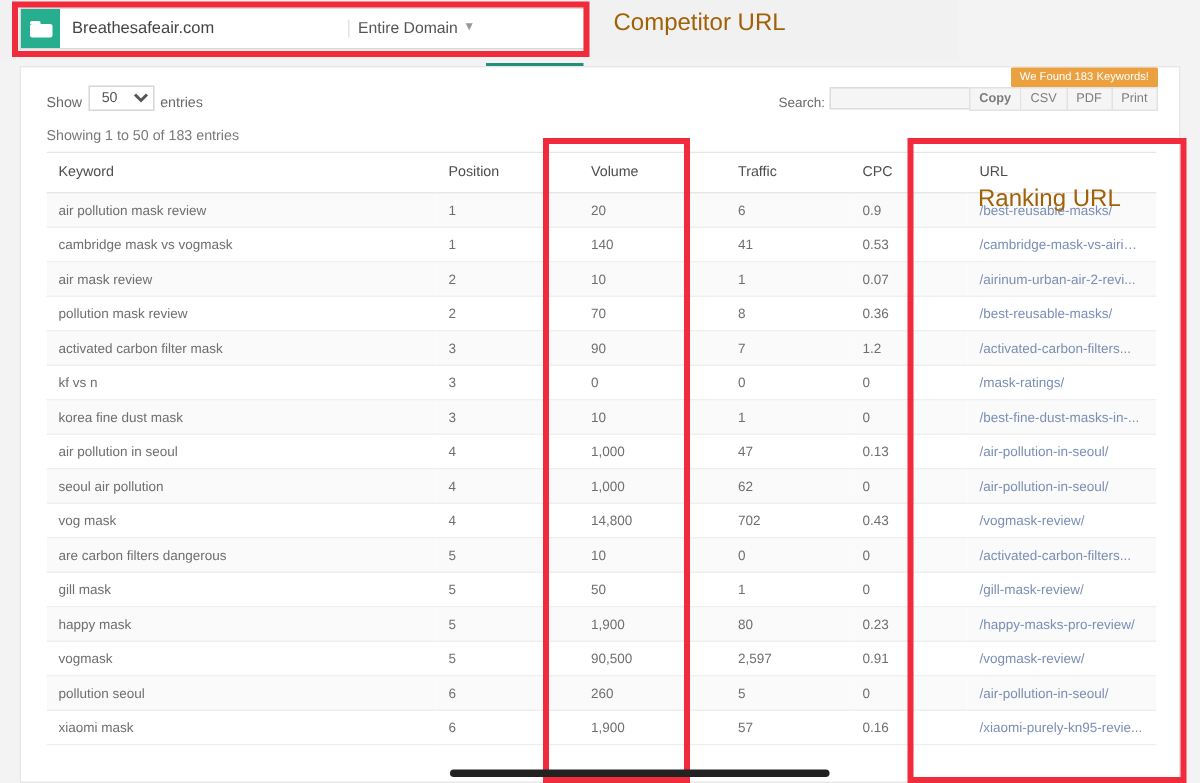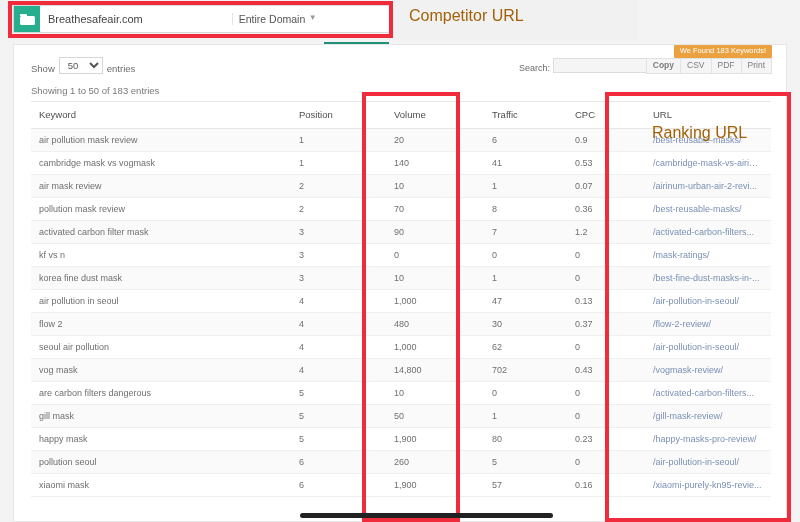--- a/index.html
+++ b/index.html
@@ -413,28 +413,20 @@
             </tr>
             <tr>
               <td>air pollution in seoul</td>
               <td>4</td>
               <td>1,000</td>
               <td>47</td>
               <td>0.13</td>
               <td class="url-cell">/air-pollution-in-seoul/</td>
             </tr>
             <tr>
-              <td>flow 2</td>
-              <td>4</td>
-              <td>480</td>
-              <td>30</td>
-              <td>0.37</td>
-              <td class="url-cell">/flow-2-review/</td>
-            </tr>
-            <tr>
               <td>seoul air pollution</td>
               <td>4</td>
               <td>1,000</td>
               <td>62</td>
               <td>0</td>
               <td class="url-cell">/air-pollution-in-seoul/</td>
             </tr>
             <tr>
               <td>vog mask</td>
               <td>4</td>
@@ -461,20 +453,28 @@
             </tr>
             <tr>
               <td>happy mask</td>
               <td>5</td>
               <td>1,900</td>
               <td>80</td>
               <td>0.23</td>
               <td class="url-cell">/happy-masks-pro-review/</td>
             </tr>
             <tr>
+              <td>vogmask</td>
+              <td>5</td>
+              <td>90,500</td>
+              <td>2,597</td>
+              <td>0.91</td>
+              <td class="url-cell">/vogmask-review/</td>
+            </tr>
+            <tr>
               <td>pollution seoul</td>
               <td>6</td>
               <td>260</td>
               <td>5</td>
               <td>0</td>
               <td class="url-cell">/air-pollution-in-seoul/</td>
             </tr>
             <tr>
               <td>xiaomi mask</td>
               <td>6</td>

